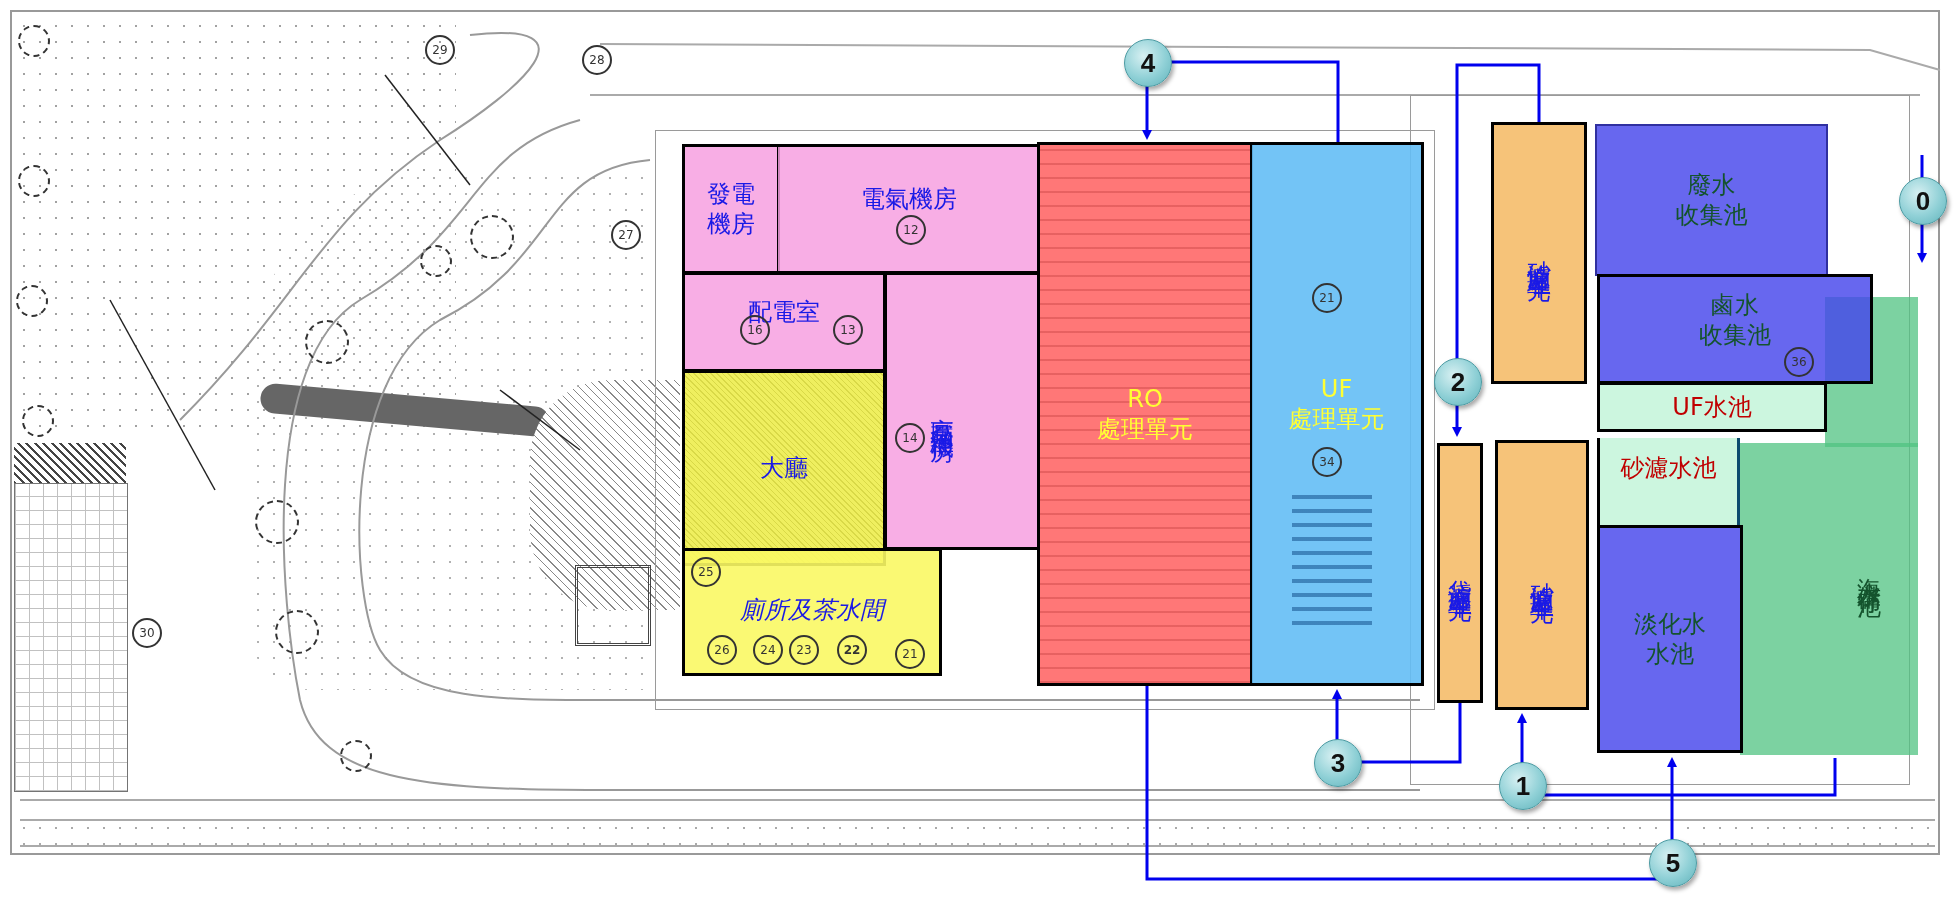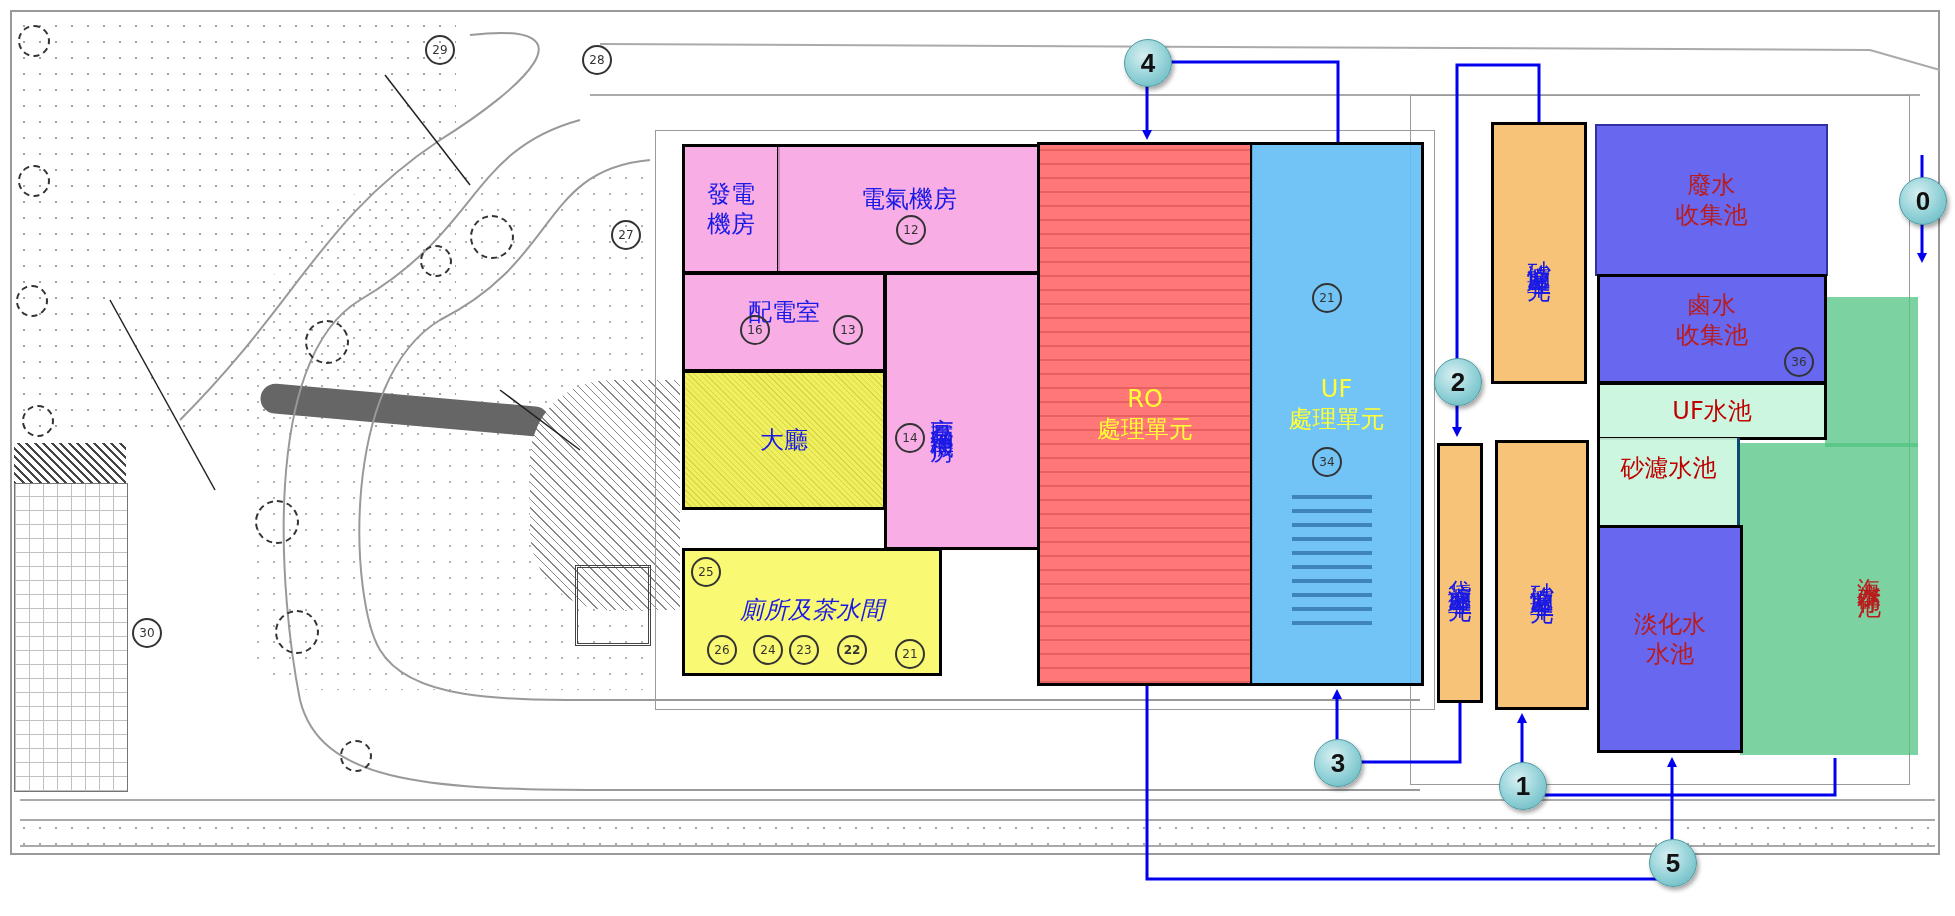--- a/index.html
+++ b/index.html
@@ -9,21 +9,21 @@
   .dots { background-image: radial-gradient(#555 1.2px, transparent 1.4px); background-size: 16px 16px; }
   .outline { position: absolute; border: 2px solid #888; box-sizing: border-box; }
   .thin { position: absolute; border: 1.5px solid #9a9a9a; box-sizing: border-box; }
   .zone { position: absolute; box-sizing: border-box; display: flex; align-items: center; justify-content: center;
           text-align: center; line-height: 1.25; }
   .bordered { border: 3px solid #000; }
   .lbl { font-size: 24px; font-weight: normal; }
   .vert { writing-mode: vertical-rl; letter-spacing: 4px; }
   .blue-t { color: #1a1ae6; }
   .yellow-t { color: #ffff33; }
-  .cream-t { color: #b91c1c; }
+  .cream-t { color: #14532d; }
   .red-t { color: #c00000; }
   .bubble { position: absolute; width: 46px; height: 46px; border-radius: 50%;
             background: radial-gradient(circle at 40% 35%, #d7f0f2 0%, #8fd0d6 55%, #5fb2ba 100%);
             border: 1px solid #4b9aa2; box-shadow: 2px 3px 4px rgba(0,0,0,0.35);
             display: flex; align-items: center; justify-content: center;
             font-weight: bold; font-size: 26px; color: #111; font-family: "Liberation Sans", sans-serif; }
   svg.flow { position: absolute; left: 0; top: 0; }
   .num { position: absolute; width: 26px; height: 26px; border: 2px solid #333; border-radius: 50%;
          font-size: 12px; display: flex; align-items: center; justify-content: center; color: #333; background: rgba(255,255,255,0.0); }
   .tree { position: absolute; border-radius: 50%; border: 2px dashed #333; }
@@ -84,21 +84,21 @@
   <div class="zone bordered" style="left:682px; top:272px; width:204px; height:100px; background:rgba(247,160,224,0.85);">
     <span class="lbl blue-t" style="margin-bottom:20px;">配電室</span>
     <div class="num" style="left:36px; top:40px;margin-left:19px;">16</div>
     <div class="num" style="left:148px; top:40px;">13</div>
   </div>
   <div class="zone bordered" style="left:884px; top:272px; width:156px; height:278px; background:rgba(247,160,224,0.85);">
     <span class="lbl blue-t vert" style="writing-mode:vertical-rl; margin-right:40px;">高壓泵浦機房</span>
     <div class="num" style="left:8px; top:148px;">14</div>
   </div>
 
-  <div class="zone bordered" style="left:682px; top:370px; width:204px; height:140px; background: rgba(235,235,60,0.82) repeating-linear-gradient(45deg, rgba(150,150,0,0.25) 0 1px, transparent 1px 4px);">
+  <div class="zone bordered" style="left:682px; top:370px; width:204px; height:196px; background: rgba(235,235,60,0.82) repeating-linear-gradient(45deg, rgba(150,150,0,0.25) 0 1px, transparent 1px 4px);">
     <span class="lbl blue-t">大廳</span>
   </div>
   <div class="zone bordered" style="left:682px; top:548px; width:260px; height:128px; background:rgba(250,248,100,0.9);">
     <span class="lbl blue-t" style="margin-bottom:4px;font-style:italic;">廁所及茶水間</span>
     <div class="num" style="left:6px; top:6px;">25</div>
     <div class="num" style="left:22px; top:84px;">26</div>
     <div class="num" style="left:68px; top:84px;">24</div>
     <div class="num" style="left:104px; top:84px;">23</div>
     <div class="num" style="left:152px; top:84px;font-weight:bold;">22</div>
     <div class="num" style="left:210px; top:88px;">21</div>
@@ -137,28 +137,28 @@
   <div class="zone" style="left:1740px; top:443px; width:178px; height:312px; background:rgba(80,195,130,0.75);">
     <span class="lbl cream-t vert" style="writing-mode:vertical-rl; margin-left:80px; margin-bottom:60px;">海水儲存池</span>
   </div>
 
   <div class="zone" style="left:1595px; top:124px; width:233px; height:152px; background:rgba(70,70,235,0.82); border:2px solid #3030a0;">
     <div>
       <div class="lbl cream-t">廢水</div>
       <div class="lbl cream-t">收集池</div>
     </div>
   </div>
-  <div class="zone bordered" style="left:1597px; top:274px; width:230px; height:110px; background:rgba(70,70,235,0.82);">
+  <div class="zone bordered" style="left:1597px; top:274px; width:276px; height:110px; background:rgba(70,70,235,0.82);">
     <div style="margin-top:-18px;">
       <div class="lbl cream-t">鹵水</div>
       <div class="lbl cream-t">收集池</div>
     </div>
     <div class="num" style="left:184px; top:70px;">36</div>
   </div>
-  <div class="zone bordered" style="left:1597px; top:382px; width:230px; height:58px; background:rgba(200,245,220,0.92);">
+  <div class="zone bordered" style="left:1597px; top:382px; width:230px; height:50px; background:rgba(200,245,220,0.92);">
     <span class="lbl red-t">UF水池</span>
   </div>
   <div class="zone" style="left:1597px; top:438px; width:143px; height:90px; background:rgba(200,245,220,0.92); border-left:3px solid #000; border-right:3px solid #0c4a6e;">
     <span class="lbl red-t" style="margin-top:-30px;">砂濾水池</span>
   </div>
   <div class="zone bordered" style="left:1597px; top:525px; width:146px; height:228px; background:rgba(70,70,235,0.82);">
     <div>
       <div class="lbl cream-t">淡化水</div>
       <div class="lbl cream-t">水池</div>
     </div>

